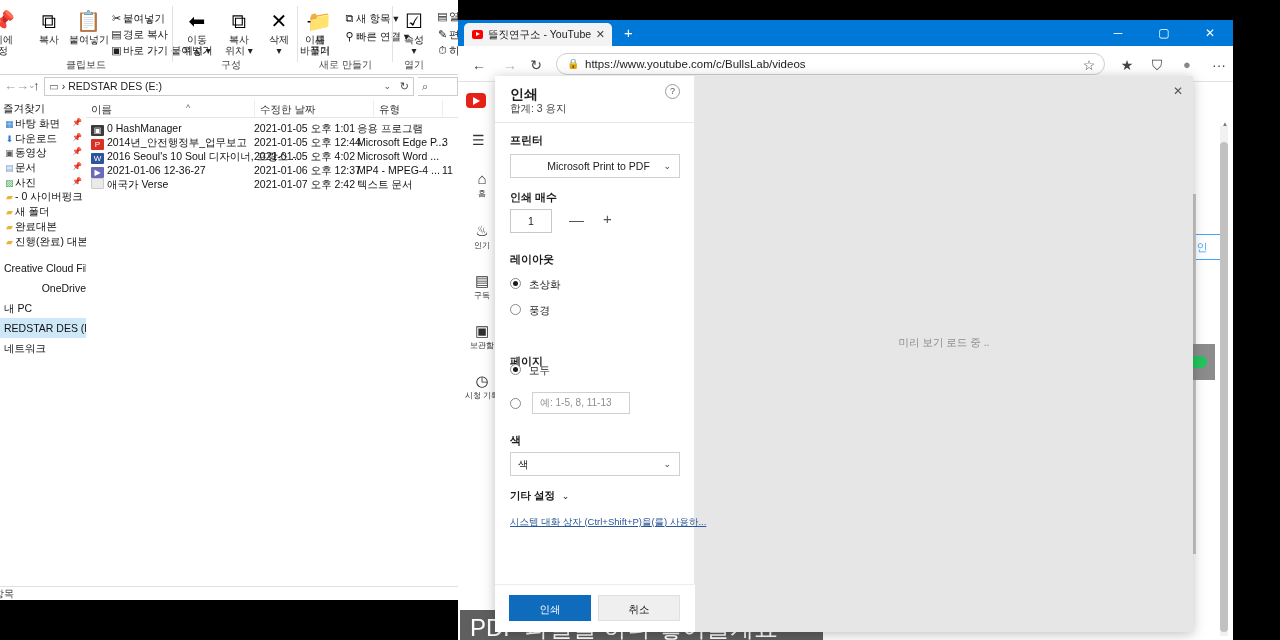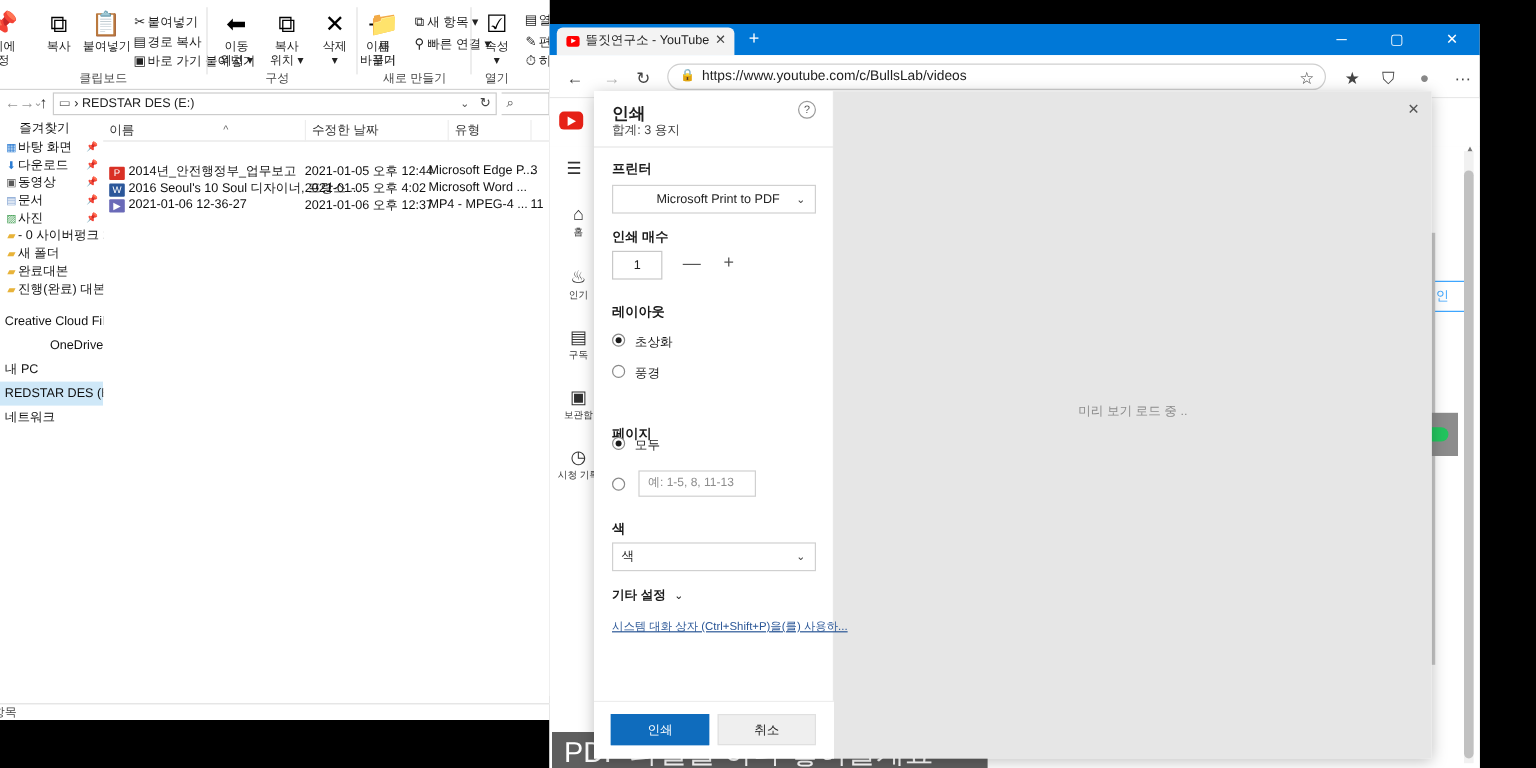--- a/index.html
+++ b/index.html
@@ -46,21 +46,21 @@
 
   
   .navpane {
     position:absolute; left:0; top:100px; width:86px; height:480px;
     background:#fff; font-size:10.5px; color:#111;
   }
   .nav-item { position:relative; height:14.7px; line-height:14.7px; padding-left:4px; white-space:nowrap; }
   .nav-item.sel { background:#cfe8f8; }
   .nav-item .nic { display:inline-block; width:11px; font-size:9px; text-align:center; }
   .nav-item .pin { position:absolute; right:4px; top:0; font-size:8px; color:#888; }
-  .nav-head { padding-left:16px; height:16px; line-height:16px; font-size:10.5px;font-family:Liberation Serif, serif; }
+  .nav-head { padding-left:3px; height:16px; line-height:16px; font-size:10.5px; }
 
   
   .filelist { position:absolute; left:86px; top:100px; width:372px; height:480px; background:#fff; }
   .fl-header {
     position:absolute; top:0; left:0; width:372px; height:18px;
     border-bottom:1px solid #e5e5e5; font-size:10.5px; color:#333;
   }
   .fl-header .col { position:absolute; top:0; height:18px; line-height:18px; padding-left:5px;
     border-left:1px solid #ededed; }
   .fl-sort { position:absolute; left:100px; top:-1px; font-size:9px; color:#666; }
@@ -353,37 +353,49 @@
     <div class="fl-header">
       <div class="col" style="left:0;width:168px;border-left:none;">
         <span>이름</span>
         <span class="fl-sort">^</span>
       </div>
       <div class="col" style="left:168px;width:103px;">수정한 날짜</div>
       <div class="col" style="left:271px;width:85px;margin-left:16px;">유형</div>
       <div class="col" style="left:356px;width:16px;padding-left:30px;">크기</div>
     </div>
 
+    <div class="fl-row" style="top:22px;">
+      <span class="cn"><span class="ficon" style="background:#3b3b3b;">▣</span><span>0 HashManager</span></span>
+      <span class="cd">2021-01-05 오후 1:01</span>
+      <span class="ct">응용 프로그램</span>
+      <span class="cs"></span>
+    </div>
     <div class="fl-row" style="top:36px;">
       <span class="cn"><span class="ficon" style="background:#d93025;">P</span><span>2014년_안전행정부_업무보고</span></span>
       <span class="cd">2021-01-05 오후 12:44</span>
       <span class="ct">Microsoft Edge P...</span>
       <span class="cs">3</span>
     </div>
     <div class="fl-row" style="top:50px;">
       <span class="cn"><span class="ficon" style="background:#2b579a;">W</span><span>2016 Seoul's 10 Soul 디자이너, 프랑스 ...</span></span>
       <span class="cd">2021-01-05 오후 4:02</span>
       <span class="ct">Microsoft Word ...</span>
       <span class="cs"></span>
     </div>
     <div class="fl-row" style="top:64px;">
       <span class="cn"><span class="ficon" style="background:#6a6ab8;">▶</span><span>2021-01-06 12-36-27</span></span>
       <span class="cd">2021-01-06 오후 12:37</span>
       <span class="ct">MP4 - MPEG-4 ...</span>
       <span class="cs">11</span>
+    </div>
+    <div class="fl-row" style="top:78px;">
+      <span class="cn"><span class="ficon" style="background:#eaeaea;border:1px solid #ccc;"></span><span>애국가 Verse</span></span>
+      <span class="cd">2021-01-07 오후 2:42</span>
+      <span class="ct">텍스트 문서</span>
+      <span class="cs"></span>
     </div>
   </div>
 
   <div class="statusbar">
     <span>항목</span>
   </div>
 </div>
 
 <div id="edge">
   <div class="edge-titlebar">

